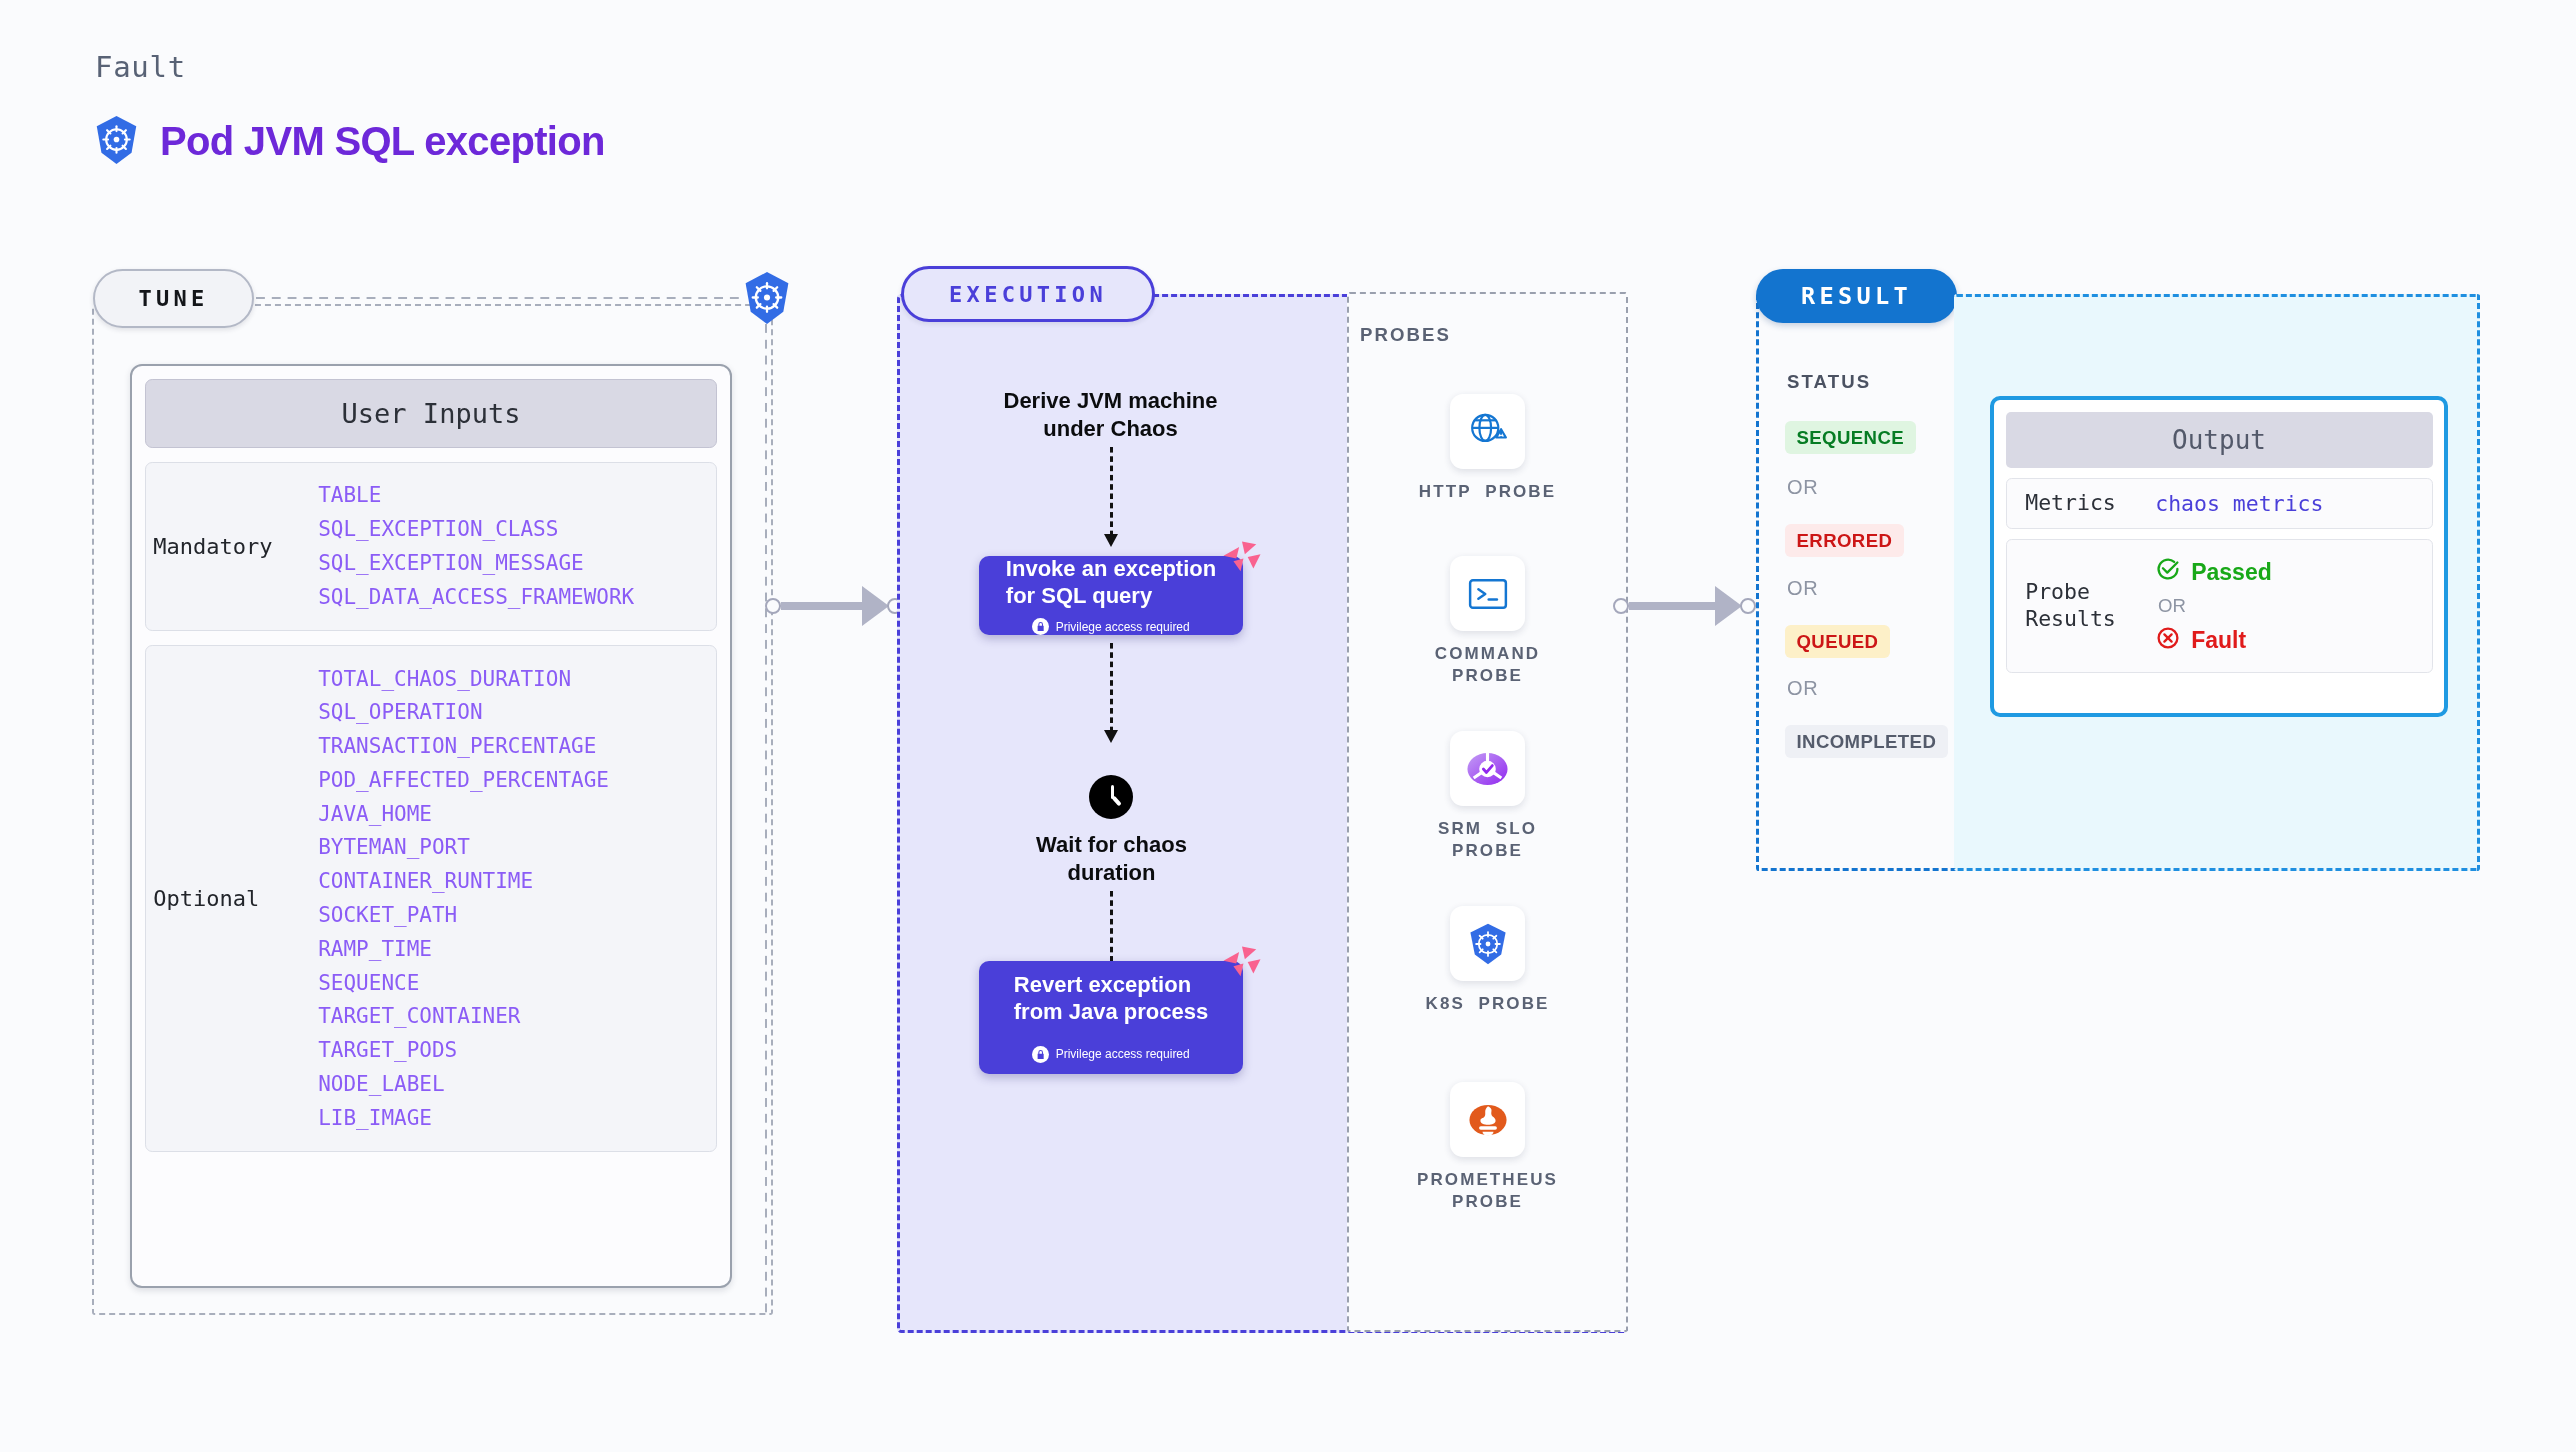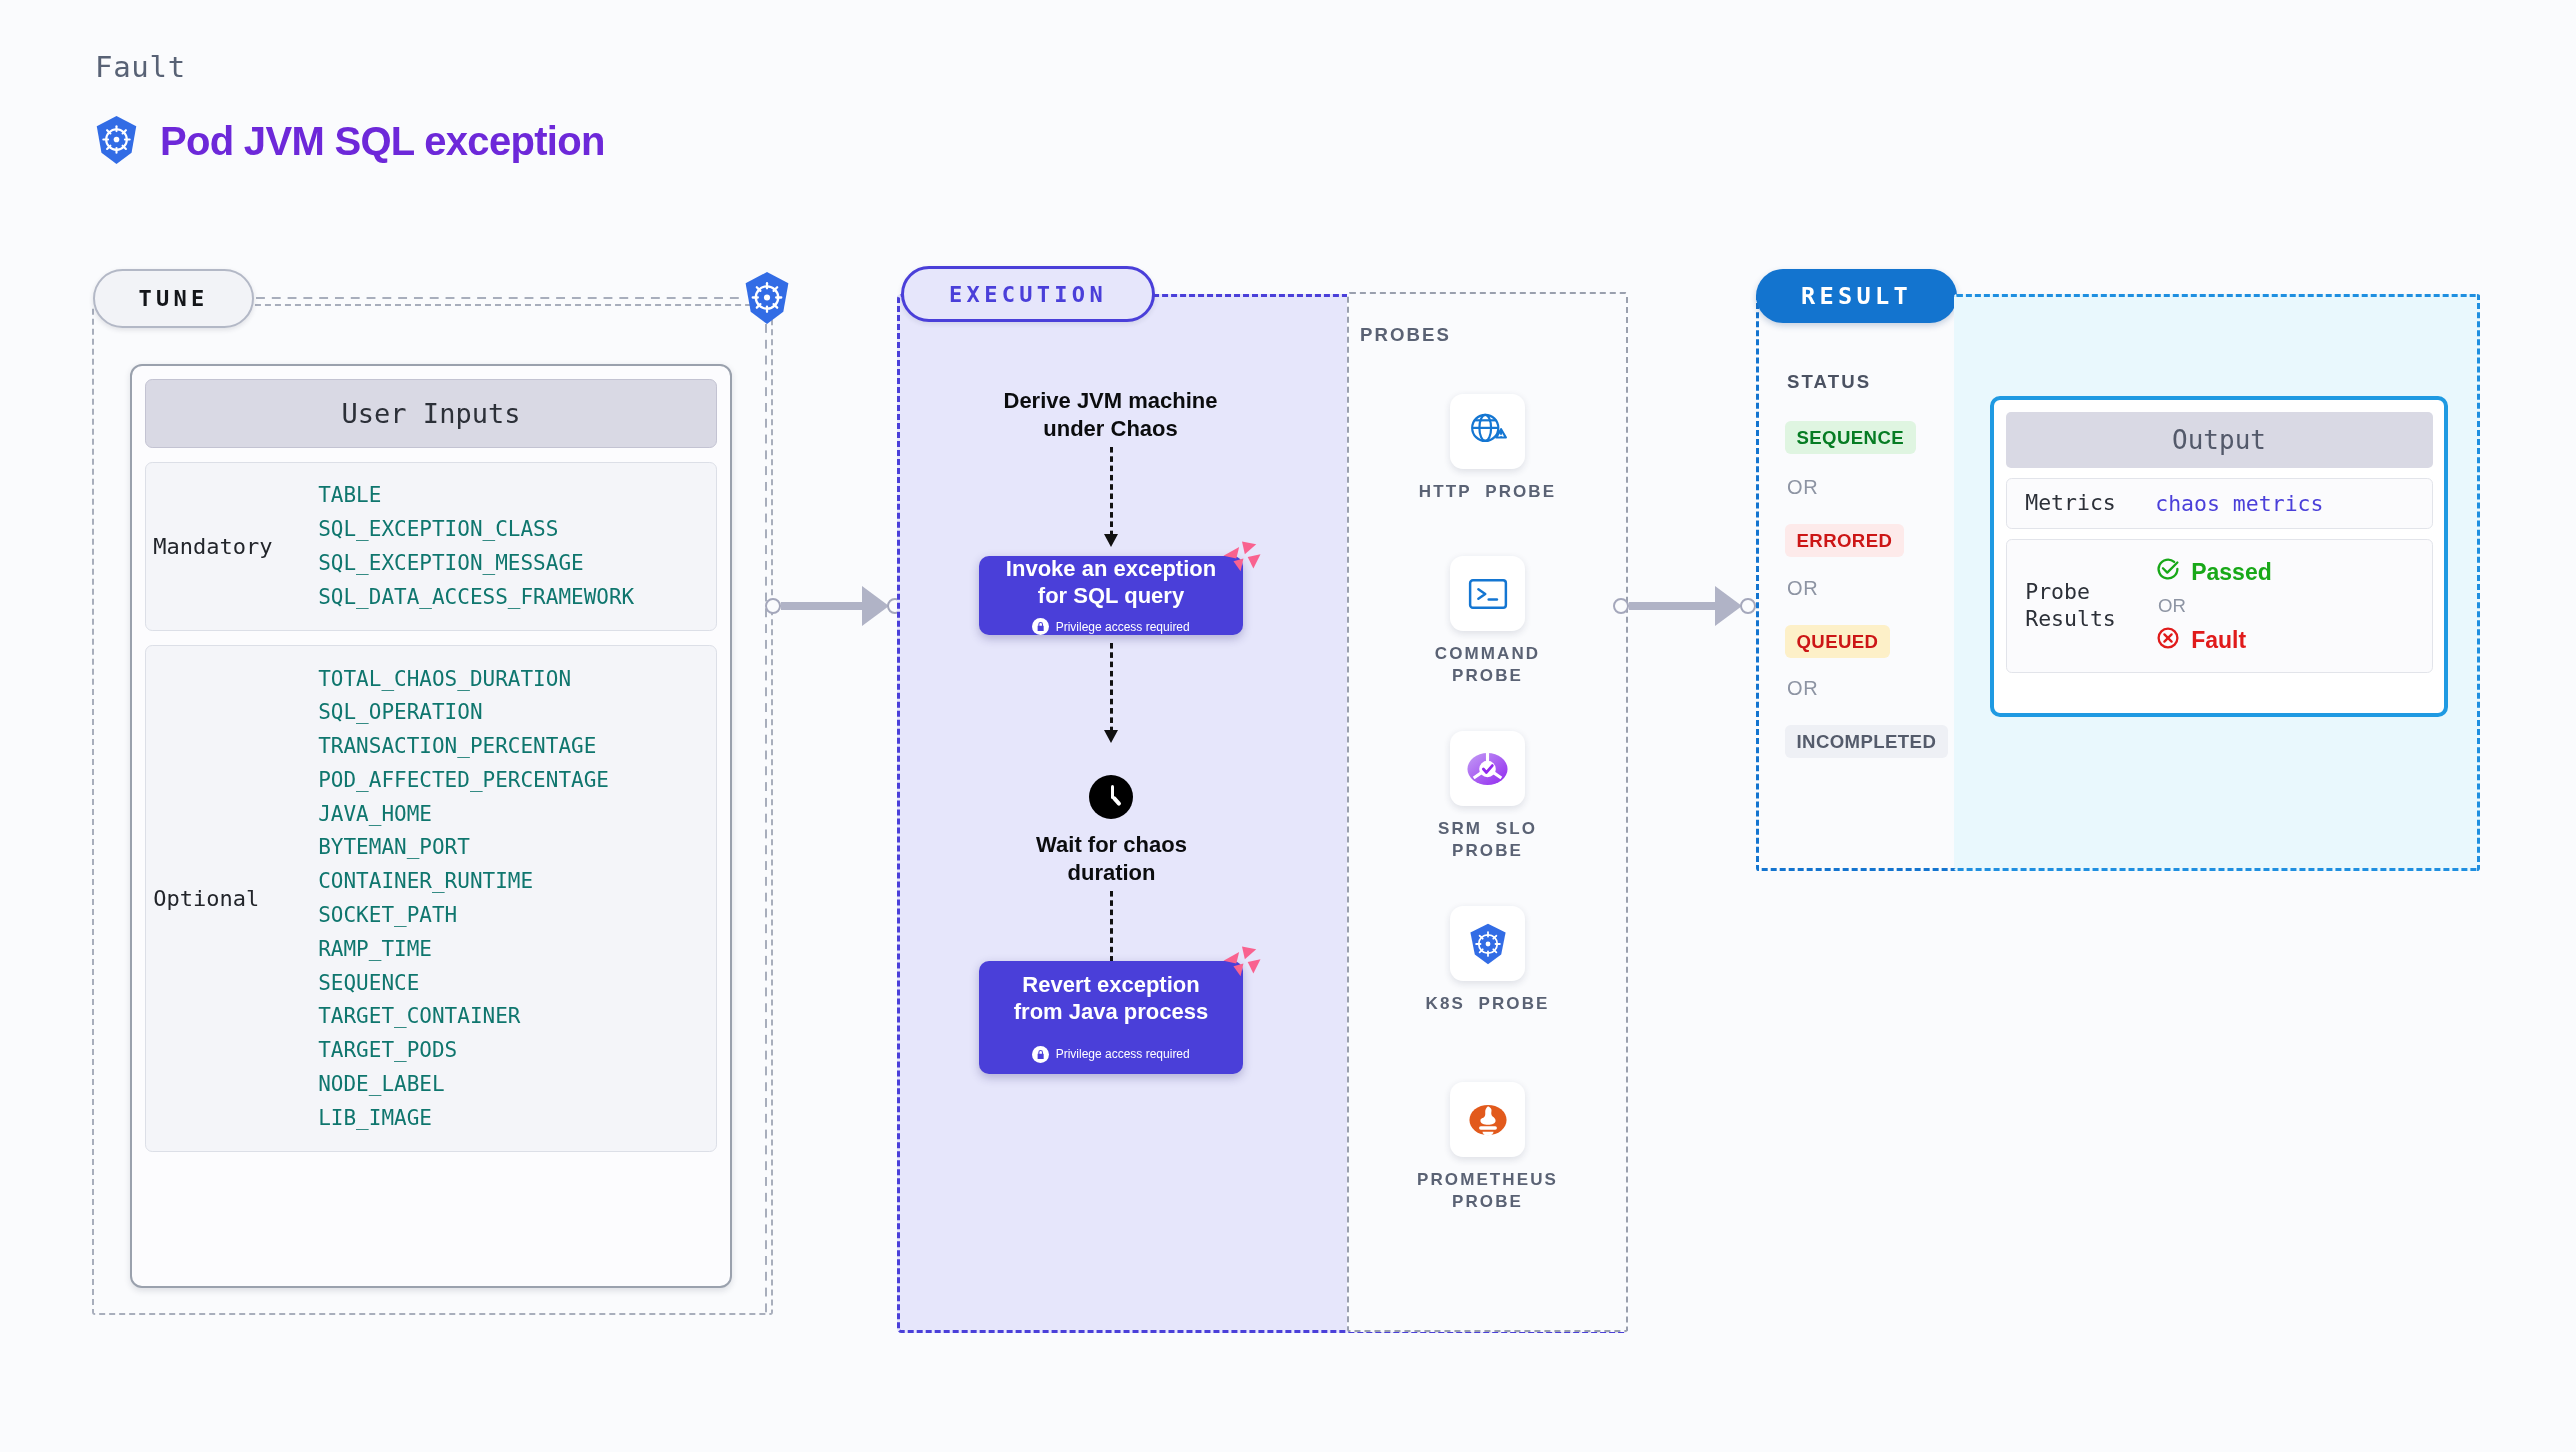--- a/index.html
+++ b/index.html
@@ -65,36 +65,36 @@
     display:flex; align-items:center; padding:15.8px 7.2px;
   }
   .param-kind {
     width:165px; flex:0 0 165px; 
     font-family:"DejaVu Sans Mono","Liberation Mono",monospace;
     font-size:22px; color:#22252b;
   }
   .param-list { display:flex; flex-direction:column; }
   .param-item {
     font-family:"DejaVu Sans Mono","Liberation Mono",monospace;
-    font-size:21px; color:#0f766e; line-height:1.0;
+    font-size:21px; color:#8b5cf6; line-height:1.0;
     padding:6.4px 0;
   }
 
   
   .flow-text {
     position:absolute; text-align:center; font-size:22px; font-weight:bold;
     color:#0b0c0e; line-height:1.25; width:301px;
   }
   .act-box {
     position:absolute; background:#4a3fd9; border-radius:10px;
     box-shadow:0 3.6px 10px rgba(45,40,120,.28);
     display:flex; flex-direction:column; align-items:center; justify-content:center;
     color:#ffffff; padding:10px 13px;
   }
-  .act-title { font-size:22px; font-weight:bold; text-align:center; line-height:1.22; }
+  .act-title { font-size:22px; font-weight:bold; line-height:1.22; }
   .act-note { display:flex; align-items:center; gap:6.4px; margin-top:8.6px; font-size:12px; }
   .lock-badge {
     width:17px;height:17px;border-radius:50%;background:#ffffff;
     display:flex;align-items:center;justify-content:center;
   }
   .chaos-corner { position:absolute; right:-18.6px; top:-15.8px; }
 
   .dotted-arrow { position:absolute; width:2.9px; background:transparent; }
   .dotted-arrow .line {
     position:absolute; left:0; top:0; width:2.9px; height:calc(100% - 11.5px);

